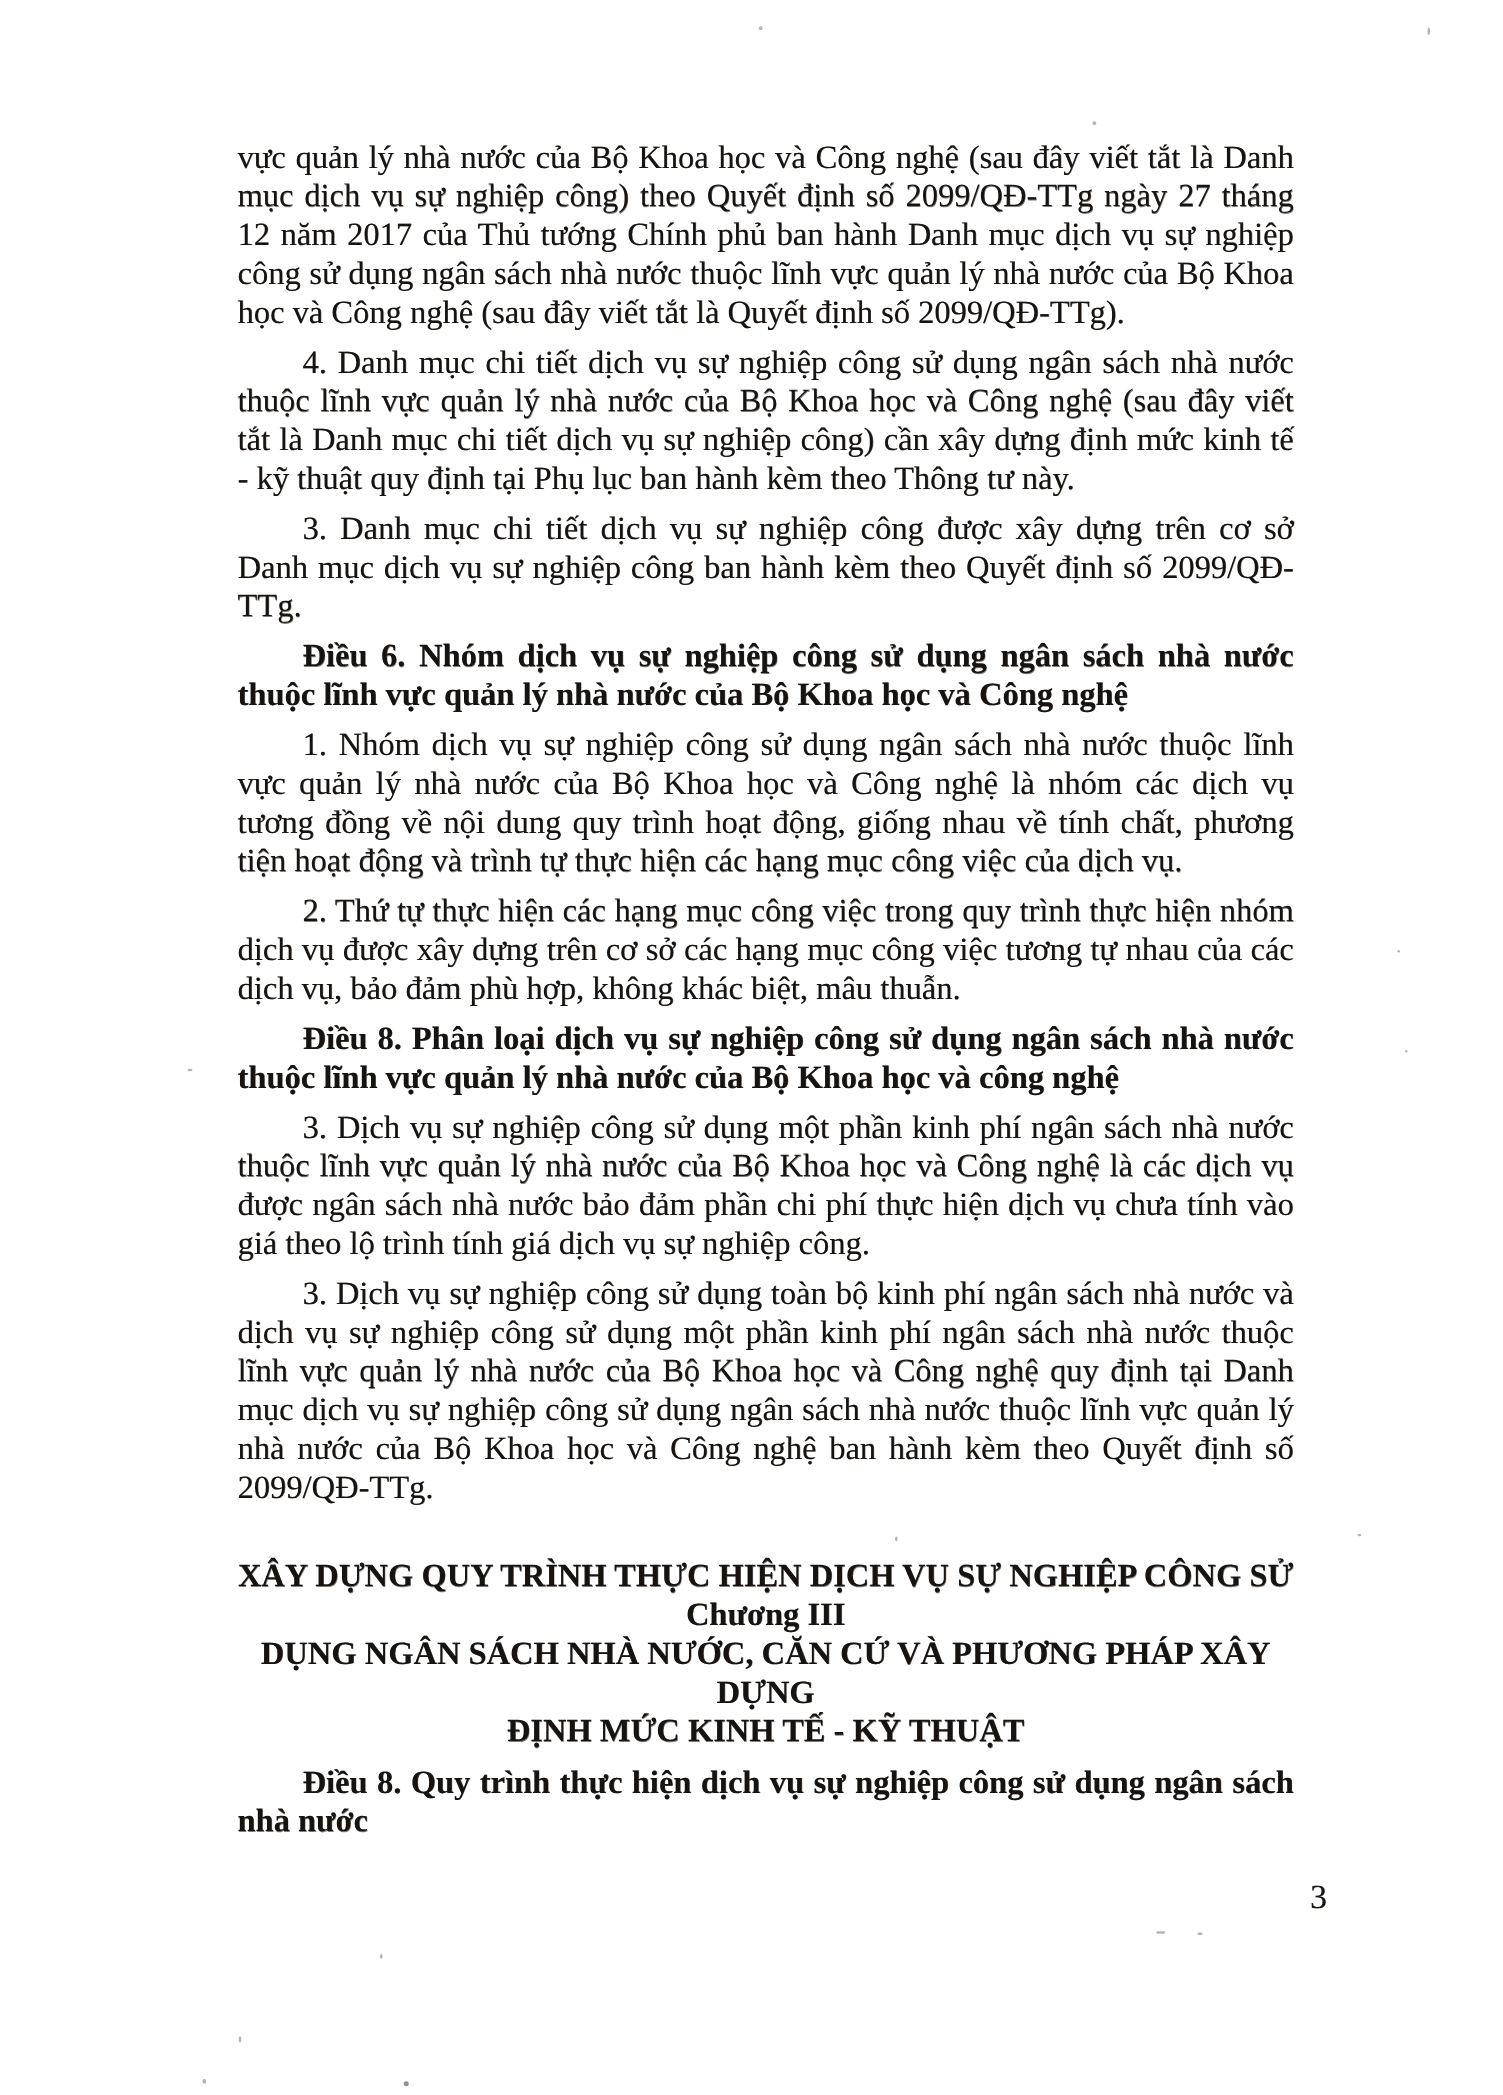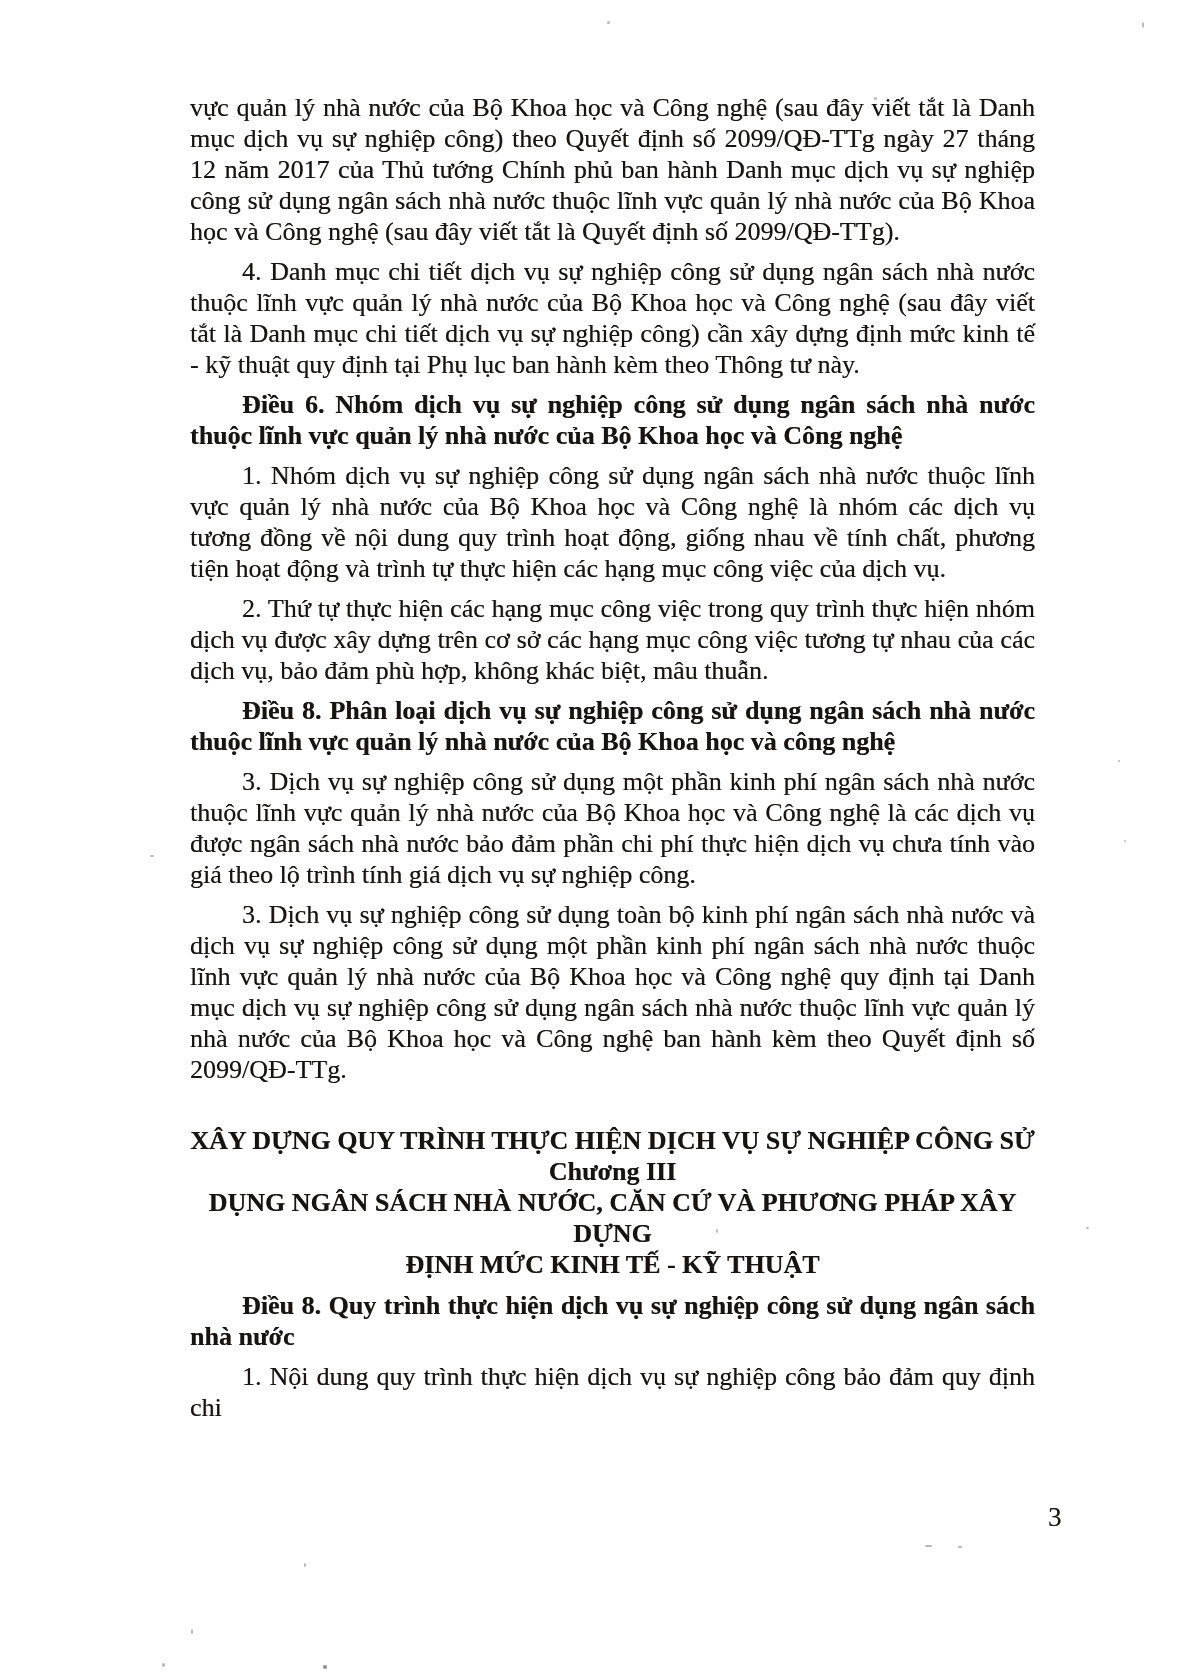--- a/index.html
+++ b/index.html
@@ -16,21 +16,21 @@
     color: #171310;
   }
   .sheet {
     position: absolute;
     inset: 0;
     background: #ffffff;
   }
   .content {
     position: absolute;
     left: 190px;
-    top: 92px;
+    top: 110px;
     width: 845px;
     text-shadow: 0.35px 0.35px 0.35px rgba(25,18,12,0.55);
   }
   p.body {
     font-size: 26px;
     line-height: 31px;
     text-align: justify;
     margin: 0 0 9px 0;
     text-indent: 52px;
   }
@@ -70,36 +70,36 @@
   }
 </style>
 </head>
 <body>
 
 <div class="sheet">
 
   <div class="content">
     <p class="body noindent">vực quản lý nhà nước của Bộ Khoa học và Công nghệ (sau đây viết tắt là Danh mục dịch vụ sự nghiệp công) theo Quyết định số 2099/QĐ-TTg ngày 27 tháng 12 năm 2017 của Thủ tướng Chính phủ ban hành Danh mục dịch vụ sự nghiệp công sử dụng ngân sách nhà nước thuộc lĩnh vực quản lý nhà nước của Bộ Khoa học và Công nghệ (sau đây viết tắt là Quyết định số 2099/QĐ-TTg).</p>
     <p class="body">4. Danh mục chi tiết dịch vụ sự nghiệp công sử dụng ngân sách nhà nước thuộc lĩnh vực quản lý nhà nước của Bộ Khoa học và Công nghệ (sau đây viết tắt là Danh mục chi tiết dịch vụ sự nghiệp công) cần xây dựng định mức kinh tế - kỹ thuật quy định tại Phụ lục ban hành kèm theo Thông tư này.</p>
+    <p class="body">3. Danh mục chi tiết dịch vụ sự nghiệp công được xây dựng trên cơ sở Danh mục dịch vụ sự nghiệp công ban hành kèm theo Quyết định số 2099/QĐ-TTg.</p>
     <p class="body heading">Điều 6. Nhóm dịch vụ sự nghiệp công sử dụng ngân sách nhà nước thuộc lĩnh vực quản lý nhà nước của Bộ Khoa học và Công nghệ</p>
     <p class="body">1. Nhóm dịch vụ sự nghiệp công sử dụng ngân sách nhà nước thuộc lĩnh vực quản lý nhà nước của Bộ Khoa học và Công nghệ là nhóm các dịch vụ tương đồng về nội dung quy trình hoạt động, giống nhau về tính chất, phương tiện hoạt động và trình tự thực hiện các hạng mục công việc của dịch vụ.</p>
     <p class="body">2. Thứ tự thực hiện các hạng mục công việc trong quy trình thực hiện nhóm dịch vụ được xây dựng trên cơ sở các hạng mục công việc tương tự nhau của các dịch vụ, bảo đảm phù hợp, không khác biệt, mâu thuẫn.</p>
     <p class="body heading">Điều 8. Phân loại dịch vụ sự nghiệp công sử dụng ngân sách nhà nước thuộc lĩnh vực quản lý nhà nước của Bộ Khoa học và công nghệ</p>
     <p class="body">3. Dịch vụ sự nghiệp công sử dụng một phần kinh phí ngân sách nhà nước thuộc lĩnh vực quản lý nhà nước của Bộ Khoa học và Công nghệ là các dịch vụ được ngân sách nhà nước bảo đảm phần chi phí thực hiện dịch vụ chưa tính vào giá theo lộ trình tính giá dịch vụ sự nghiệp công.</p>
     <p class="body">3. Dịch vụ sự nghiệp công sử dụng toàn bộ kinh phí ngân sách nhà nước và dịch vụ sự nghiệp công sử dụng một phần kinh phí ngân sách nhà nước thuộc lĩnh vực quản lý nhà nước của Bộ Khoa học và Công nghệ quy định tại Danh mục dịch vụ sự nghiệp công sử dụng ngân sách nhà nước thuộc lĩnh vực quản lý nhà nước của Bộ Khoa học và Công nghệ ban hành kèm theo Quyết định số 2099/QĐ-TTg.</p>
 
     <div class="chapter">
       <div>XÂY DỰNG QUY TRÌNH THỰC HIỆN DỊCH VỤ SỰ NGHIỆP CÔNG SỬ</div>
       <div>Chương III</div>
       <div>DỤNG NGÂN SÁCH NHÀ NƯỚC, CĂN CỨ VÀ PHƯƠNG PHÁP XÂY DỰNG</div>
       <div>ĐỊNH MỨC KINH TẾ - KỸ THUẬT</div>
     </div>
 
     <p class="body heading">Điều 8. Quy trình thực hiện dịch vụ sự nghiệp công sử dụng ngân sách nhà nước</p>
-    <p class="body">1. Nội dung quy trình thực hiện dịch vụ sự nghiệp công bảo đảm quy định chi</p>
   </div>
 
   <div class="pagenum">3</div>
 
   <i class="speck" style="left:607px; top:21px;"></i>
   <i class="speck" style="left:1142px; top:22px; height:6px; width:2px;"></i>
   <i class="speck" style="left:874px; top:97px;"></i>
   <i class="speck" style="left:150px; top:855px; width:4px; height:2px;"></i>
   <i class="speck" style="left:1118px; top:760px; width:2px; height:2px;"></i>
   <i class="speck" style="left:1124px; top:840px; width:2px; height:2px;"></i>

